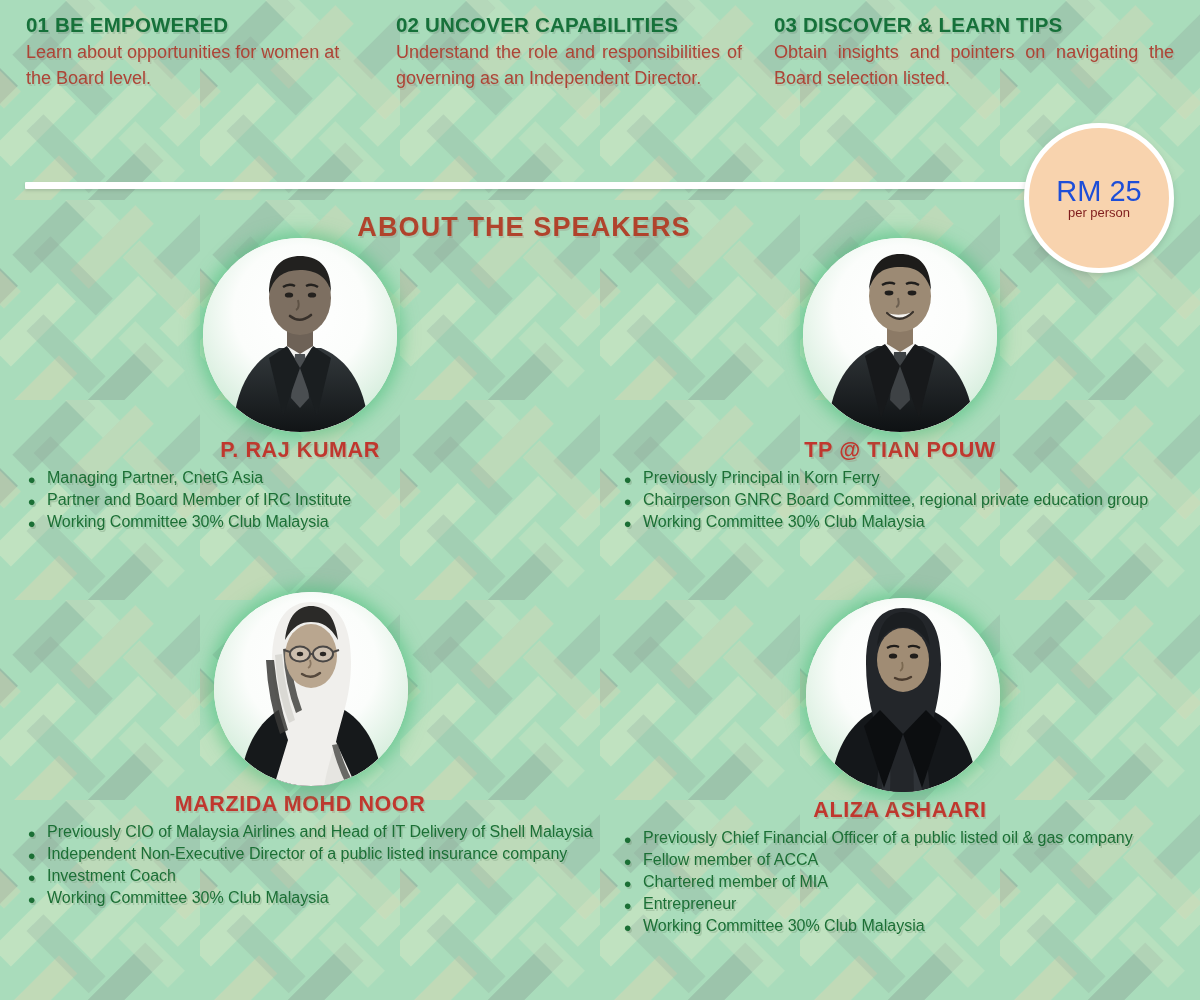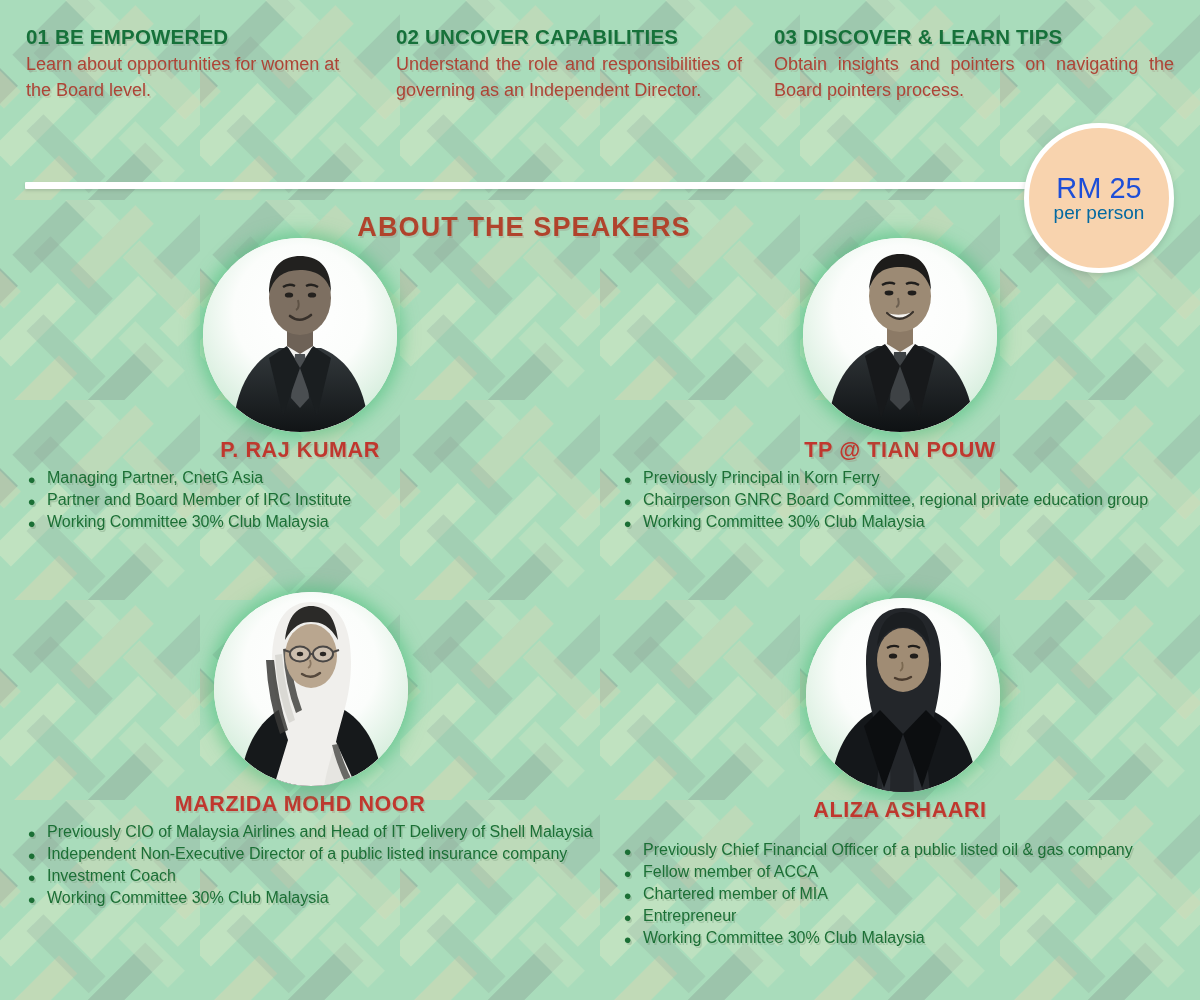--- a/index.html
+++ b/index.html
@@ -19,21 +19,21 @@
     position:absolute;left:0;top:0;width:1200px;height:150px;
     display:flex;
   }
   .hcol{position:relative;box-sizing:border-box;}
   .hcol.c1{width:392px;padding:10px 26px 0 26px;}
   .hcol.c2{width:378px;padding:10px 28px 0 4px;}
   .hcol.c3{width:430px;padding:10px 26px 0 4px;}
 
   .hnum{
     color:#16713a;font-weight:bold;font-size:20.5px;letter-spacing:.2px;
-    line-height:1.12;margin:16px 0 3px 0;white-space:nowrap;
+    line-height:1.12;margin:4px 0 3px 0;white-space:nowrap;
     text-shadow:1.5px 1.5px 0 rgba(90,120,100,.22);
   }
   .hbody{
     color:#ad4436;font-size:18px;line-height:1.42;margin:0;
     text-align:justify;
     text-shadow:1.5px 1.5px 0 rgba(150,110,100,.20);
   }
   .hbody.nj{text-align:left;}
 
   
@@ -47,21 +47,21 @@
   #price-badge{
     position:absolute;left:1024px;top:123px;width:150px;height:150px;
     border-radius:50%;
     background:#f8d3ae;
     border:5px solid #ffffff;
     box-sizing:border-box;
     display:flex;flex-direction:column;align-items:center;justify-content:center;
     box-shadow:0 3px 6px rgba(90,120,100,.28);
   }
   #price-badge .amt{color:#1d4ed8;font-size:29px;line-height:1;margin-bottom:0;}
-  #price-badge .per{color:#0369a1;font-size:19px;line-height:1;}
+  #price-badge .per{color:#7f1d1d;font-size:13px;line-height:1;}
 
   
   #about-title{
     position:absolute;left:8px;top:212px;width:1032px;text-align:center;
     color:#b0432c;font-weight:bold;font-size:27px;letter-spacing:1.1px;
     text-shadow:1.5px 1.5px 0 rgba(150,110,100,.22);
   }
 
   
   .speaker{position:absolute;}
@@ -102,21 +102,21 @@
   #sp-2 ul.sp-bullets{margin-left:22px;margin-top:4px;}
 
   #sp-3{left:0;top:592px;width:600px;}
   #sp-3 .photo-wrap{margin:0 auto 0 214px;}
   #sp-3 .sp-name{margin-top:6px;}
   #sp-3 ul.sp-bullets{margin-left:26px;margin-top:4px;}
 
   #sp-4{left:600px;top:598px;width:600px;}
   #sp-4 .photo-wrap{margin:0 auto 0 206px;}
   #sp-4 .sp-name{margin-top:6px;}
-  #sp-4 ul.sp-bullets{margin-left:22px;margin-top:16px;}
+  #sp-4 ul.sp-bullets{margin-left:22px;margin-top:4px;}
 </style>
 </head>
 <body>
 
 <div id="bg">
   <svg width="1200" height="1000" viewBox="0 0 1200 1000" aria-hidden="true">
     <defs>
       <pattern id="stripes" width="200" height="200" patternUnits="userSpaceOnUse">
         <g transform="rotate(-45 100 100)">
           <rect x="-40" y="6" width="92" height="26" fill="#8fab9c" opacity=".62"></rect>
@@ -152,21 +152,21 @@
     <p class="hbody nj">Learn about opportunities for women at the Board level.</p>
   </div>
 
   <div class="hcol c2">
     <div class="hnum">02 UNCOVER CAPABILITIES</div>
     <p class="hbody">Understand the role and responsibilities of governing as an Independent Director.</p>
   </div>
 
   <div class="hcol c3">
     <div class="hnum">03 DISCOVER &amp; LEARN TIPS</div>
-    <p class="hbody">Obtain insights and pointers on navigating the Board pointers process.</p>
+    <p class="hbody">Obtain insights and pointers on navigating the Board selection listed.</p>
   </div>
 
 </div>
 
 <div id="divider"></div>
 
 <div id="price-badge">
   <div class="amt">RM 25</div>
   <div class="per">per person</div>
 </div>

